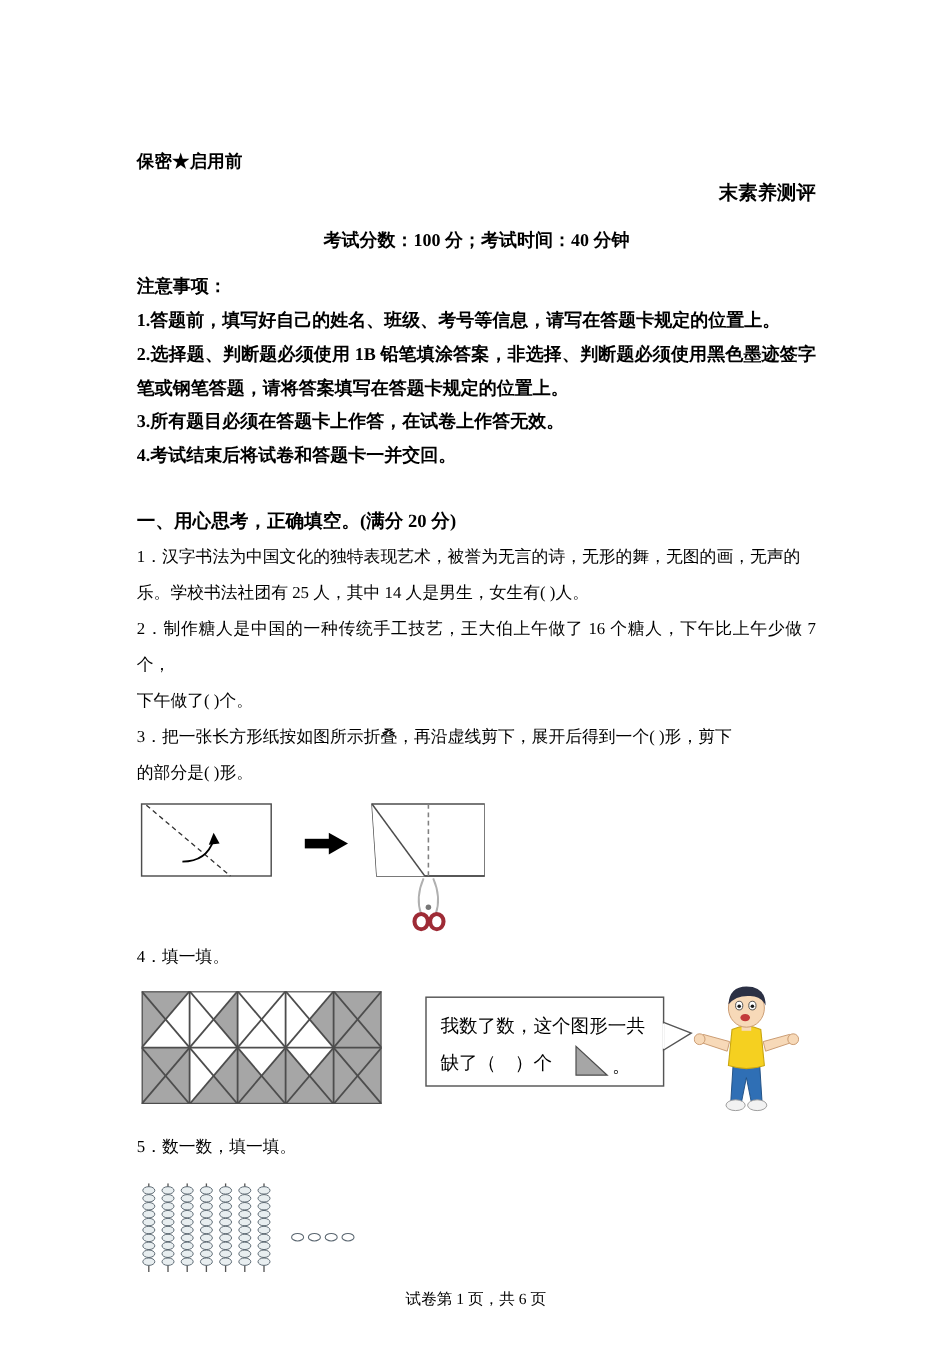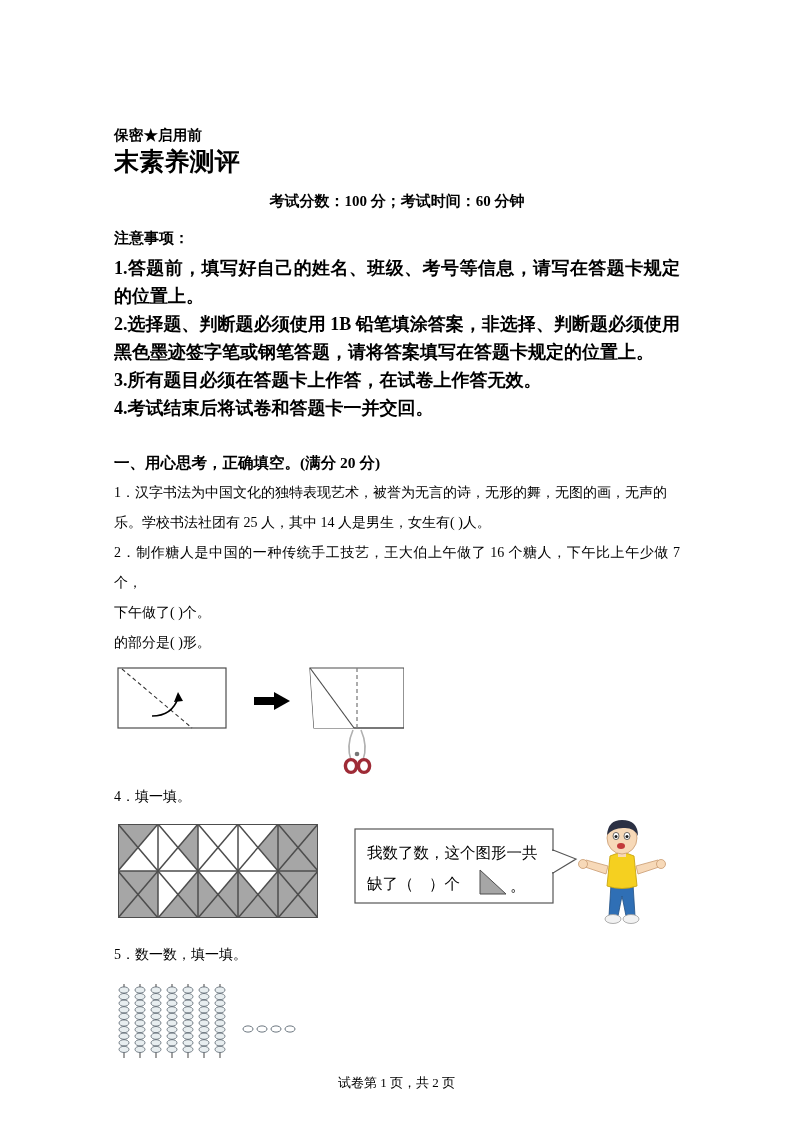--- a/index.html
+++ b/index.html
@@ -39,23 +39,23 @@
   .main-title {
     font-size: 21px;
     font-weight: bold;
     text-align: justify;
     text-align-last: justify;
     line-height: 36px;
     margin-top: 19px;
     letter-spacing: 0.2px;
   }
   .main-title-2 {
-    font-size: 25px;
-    font-weight: bold;
-    text-align: left;
+    font-size: 16px;
+    font-weight: bold;
+    text-align: right;
     line-height: 36px;
     letter-spacing: 0.2px;
   }
   .exam-meta {
     font-size: 15px;
     font-weight: bold;
     text-align: center;
     line-height: 30px;
     margin-top: 6px;
   }
@@ -64,21 +64,21 @@
   .notice-block {
     margin-top: 10px;
   }
   .notice-title {
     font-size: 15px;
     font-weight: bold;
     line-height: 28px;
     font-family: Liberation Mono, monospace;
   }
   .notice-item {
-    font-size: 18px;
+    font-size: 15px;
     font-weight: bold;
     line-height: 28px;
     text-align: justify;
     text-align-last: left;
     font-family: Liberation Serif, serif;
   }
 
   
   .section-head {
     font-size: 15.5px;
@@ -146,38 +146,39 @@
 </style>
 </head>
 <body>
 
 <div class="page">
   <div class="content">
 
     <div class="secret-line">保密★启用前</div>
 
     <div class="main-title-2">末素养测评</div>
-    <div class="exam-meta">考试分数：100 分；考试时间：60 分钟</div>
+    <div class="exam-meta">考试分数：100 分；考试时间：40 分钟</div>
 
     <div class="notice-block">
       <div class="notice-title">注意事项：</div>
       <div class="notice-item">1.答题前，填写好自己的姓名、班级、考号等信息，请写在答题卡规定的位置上。</div>
       <div class="notice-item">2.选择题、判断题必须使用 1B 铅笔填涂答案，非选择、判断题必须使用黑色墨迹签字笔或钢笔答题，请将答案填写在答题卡规定的位置上。</div>
       <div class="notice-item">3.所有题目必须在答题卡上作答，在试卷上作答无效。</div>
       <div class="notice-item">4.考试结束后将试卷和答题卡一并交回。</div>
     </div>
 
     <div class="section-head">一、用心思考，正确填空。(满分 20 分)</div>
 
     <div class="q">1．汉字书法为中国文化的独特表现艺术，被誉为无言的诗，无形的舞，无图的画，无声的</div>
     <div class="q">乐。学校书法社团有 25 人，其中 14 人是男生，女生有(           )人。</div>
 
     <div class="q">2．制作糖人是中国的一种传统手工技艺，王大伯上午做了 16 个糖人，下午比上午少做 7 个，</div>
     <div class="q">下午做了(           )个。</div>
 
+    <div class="q">3．把一张长方形纸按如图所示折叠，再沿虚线剪下，展开后得到一个(               )形，剪下</div>
     <div class="q">的部分是(             )形。</div>
 
     <div class="fig-fold">
       <svg width="290" height="118" viewBox="0 0 290 118">
 
         <rect x="4" y="4" width="108" height="60" fill="#ffffff" stroke="#4d4d4d" stroke-width="1.2"></rect>
 
         <line x1="8" y1="5" x2="78" y2="64" stroke="#333333" stroke-width="1.1" stroke-dasharray="4,3"></line>
 
         <path d="M 38 52 Q 58 52 64 34" fill="none" stroke="#000000" stroke-width="1.6"></path>
@@ -418,14 +419,14 @@
           <ellipse cx="7" cy="7" rx="5" ry="3.1" fill="#ffffff" stroke="#5a6670" stroke-width="0.9"></ellipse>
           <ellipse cx="21" cy="7" rx="5" ry="3.1" fill="#ffffff" stroke="#5a6670" stroke-width="0.9"></ellipse>
           <ellipse cx="35" cy="7" rx="5" ry="3.1" fill="#ffffff" stroke="#5a6670" stroke-width="0.9"></ellipse>
           <ellipse cx="49" cy="7" rx="5" ry="3.1" fill="#ffffff" stroke="#5a6670" stroke-width="0.9"></ellipse>
         </svg>
       </div>
     </div>
 
   </div>
 
-  <div class="footer">试卷第 1 页，共 2 页</div>
+  <div class="footer">试卷第 1 页，共 6 页</div>
 </div>
 
 </body></html>

